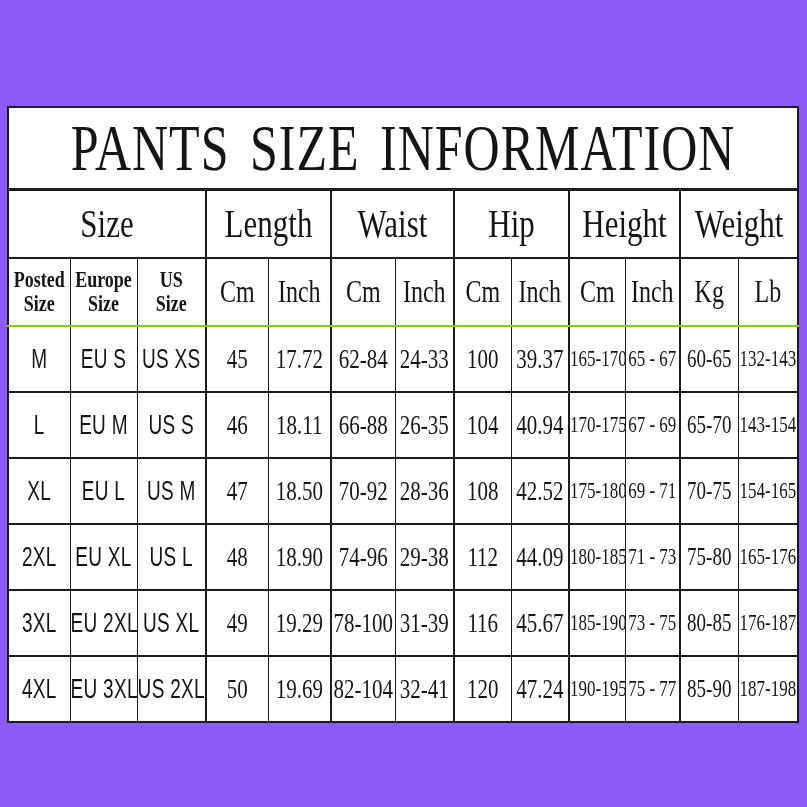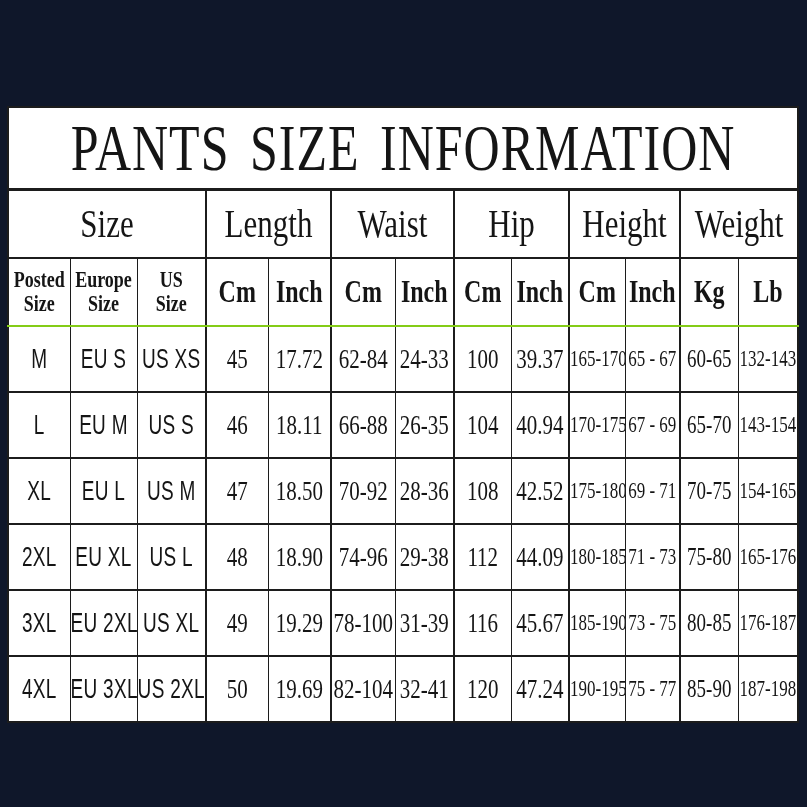--- a/index.html
+++ b/index.html
@@ -4,21 +4,21 @@
 <style>
   html, body {
     margin: 0;
     padding: 0;
     background: #ffffff;
   }
   .page {
     position: relative;
     width: 807px;
     height: 807px;
-    background: #0f172a;
+    background: #8b5cf6;
     overflow: hidden;
     font-family: "Liberation Serif", serif;
     color: #151515;
   }
   table.size-table {
     position: absolute;
     left: 7px;
     top: 106px;
     width: 790px;
     border-collapse: collapse;
@@ -62,21 +62,21 @@
   tr.sub-row th {
     height: 66px;
     border-bottom: 2px solid #84cc16;
   }
   th.posted-head .st {
     font-size: 18px;
     font-weight: bold;
     white-space: pre-line;
     line-height: 1.08;
   }
-  th.unit-head { font-weight: bold; margin-left: 24px; }
+  th.unit-head { font-weight: normal; margin-left: 24px; }
   th.unit-head .st { font-size: 24px; }
   
   .group-start { border-left: 2px solid #1c1c1c !important; }
   
   tbody tr { border-bottom: 2px solid #1c1c1c; }
   tbody td { height: 64px; }
   td.size-cell {
     font-family: "Liberation Sans", sans-serif;
   }
   td.size-cell .st {

